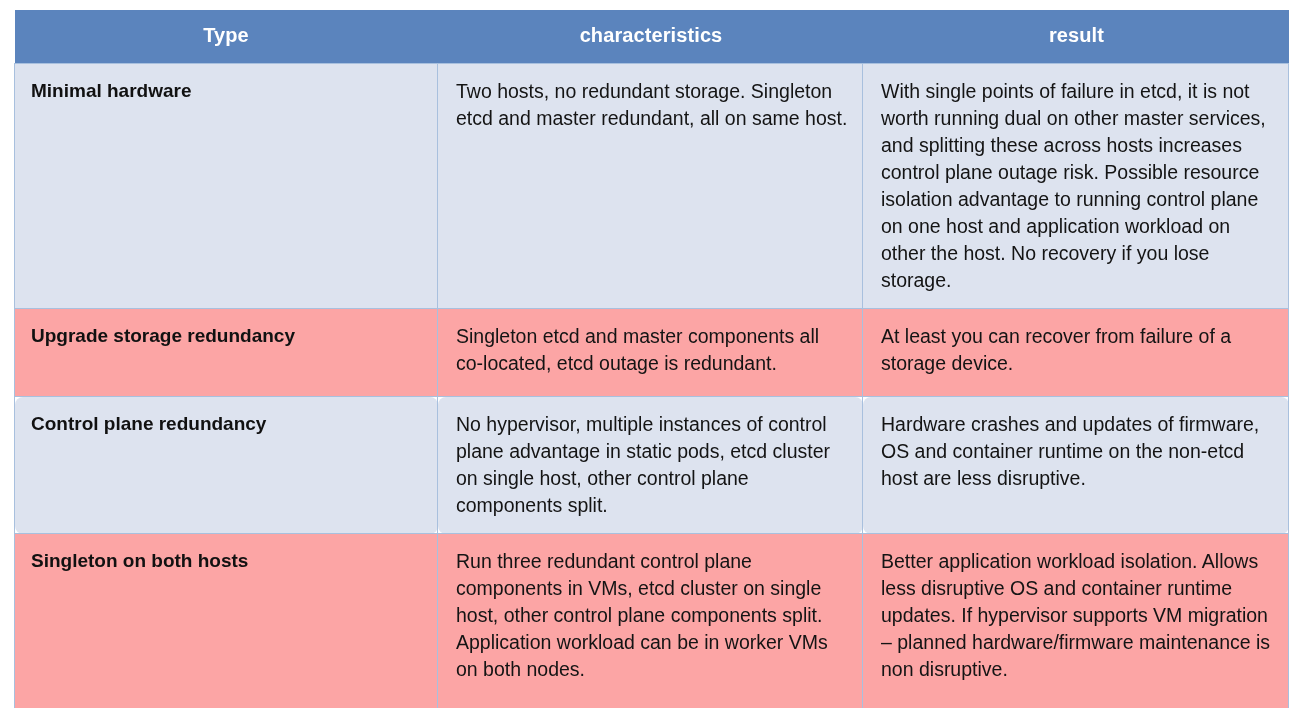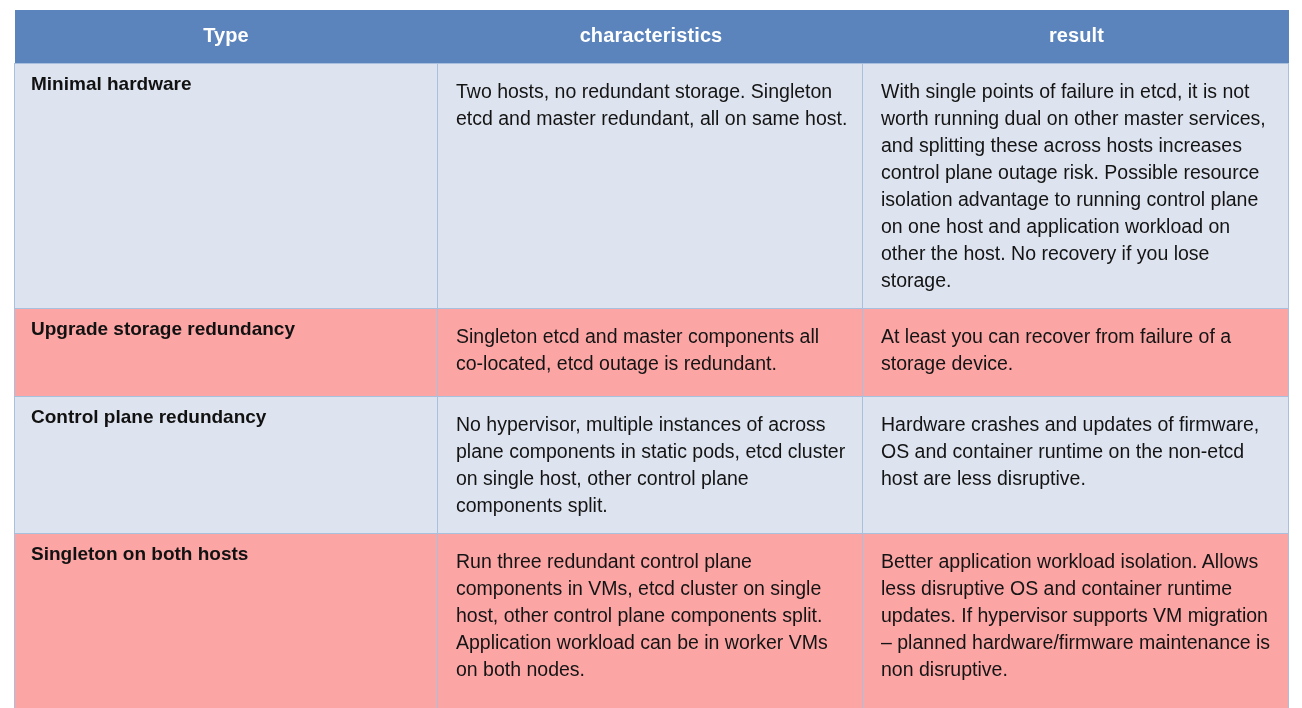--- a/index.html
+++ b/index.html
@@ -57,31 +57,31 @@
     padding: 14px 16px 14px 16px;
     box-sizing: border-box;
   }
   tbody tr.shade td { background: #dde3ef; }
   tbody tr.plain td { background: #fca5a5; }
 
   tbody td.type-cell {
     font-weight: bold;
     font-size: 19px;
     color: #111111;
-    padding-top: 6px;
+    padding-top: 13px;
   }
   tbody td.body-cell {
     font-weight: normal;
     padding-left: 18px;
     padding-right: 14px;
   }
 
   tbody tr.r1 td { height: 235px; }
   tbody tr.r2 td { height: 88px; }
-  tbody tr.r3 td { height: 132px; }
+  tbody tr.r3 td { height: 132px; border-radius: 8px; }
   tbody tr.r4 td { height: 181px; }
 
   .cell-text { display: block; white-space: pre-line; }
 </style>
 </head>
 <body>
 
 <div id="page">
 
   <table class="k8s-table">
@@ -123,21 +123,21 @@
         <td class="body-cell">
           <span class="cell-text">At least you can recover from failure of a storage device.</span>
         </td>
       </tr>
 
       <tr class="shade r3">
         <td class="type-cell">
           <span class="cell-text">Control plane redundancy</span>
         </td>
         <td class="body-cell">
-          <span class="cell-text">No hypervisor, multiple instances of across plane components in static pods, etcd cluster on single host, other control plane components split.</span>
+          <span class="cell-text">No hypervisor, multiple instances of control plane advantage in static pods, etcd cluster on single host, other control plane components split.</span>
         </td>
         <td class="body-cell">
           <span class="cell-text">Hardware crashes and updates of firmware, OS and container runtime on the non-etcd host are less disruptive.</span>
         </td>
       </tr>
 
       <tr class="plain r4">
         <td class="type-cell">
           <span class="cell-text">Singleton on both hosts</span>
         </td>

